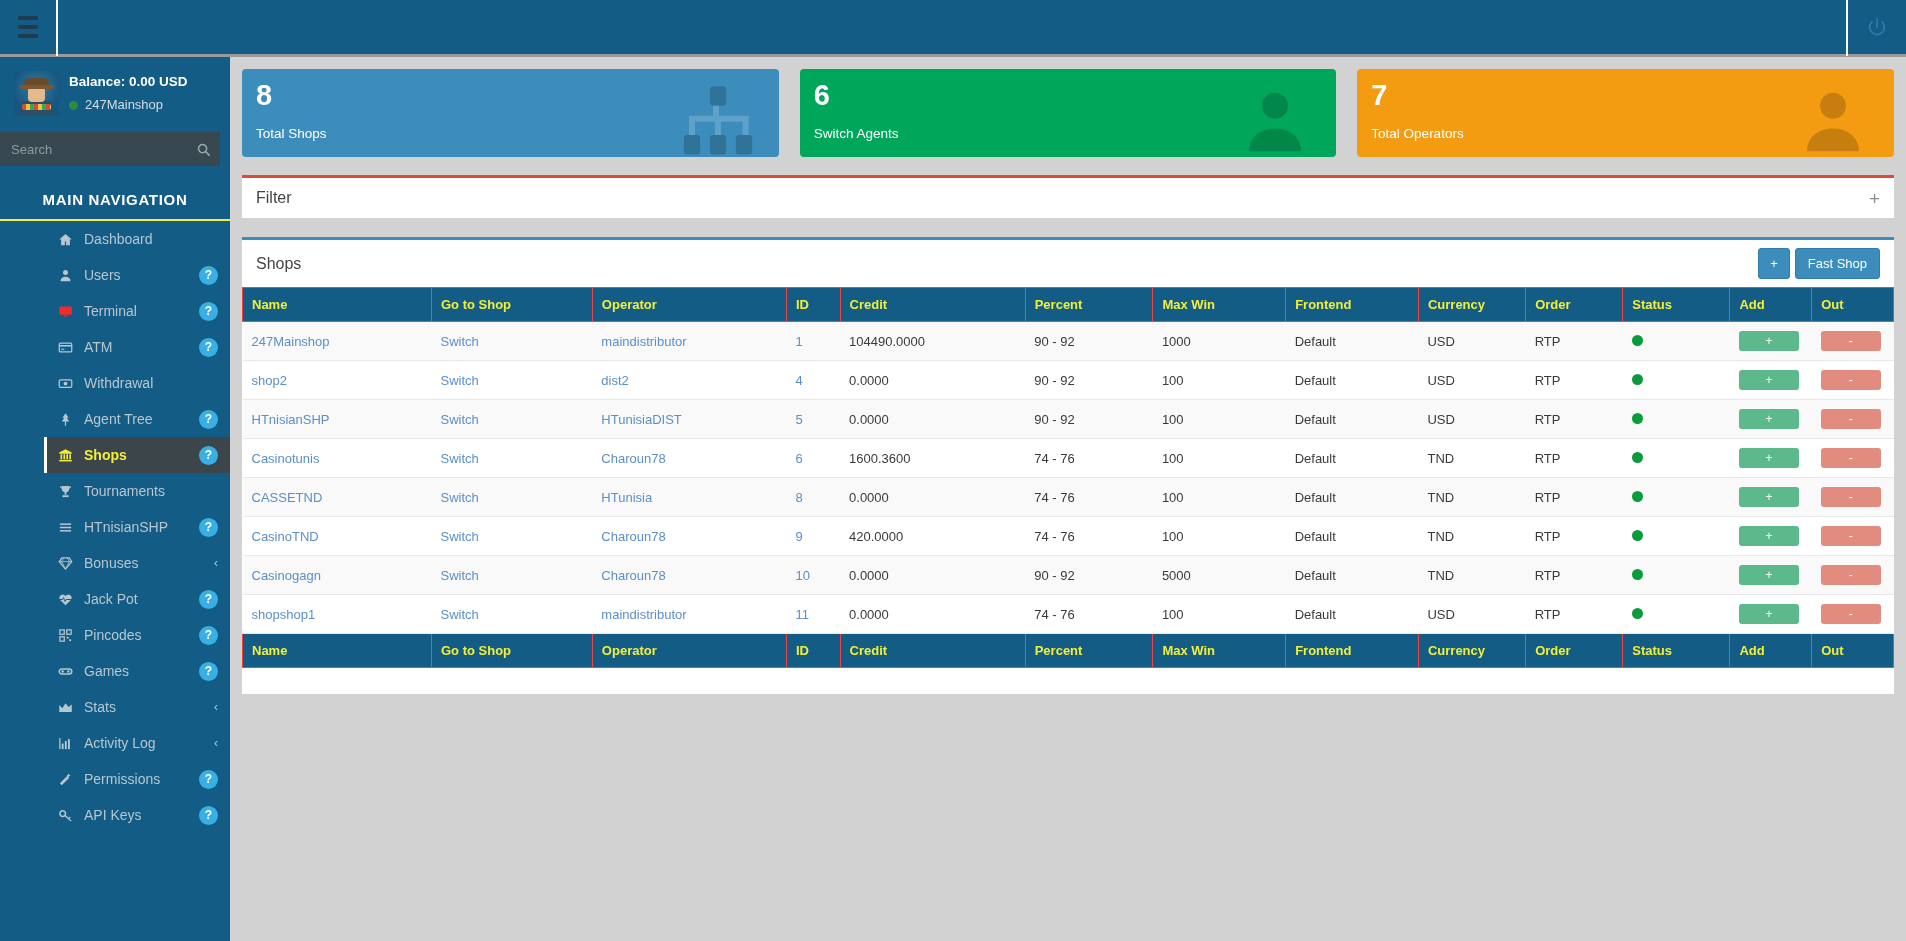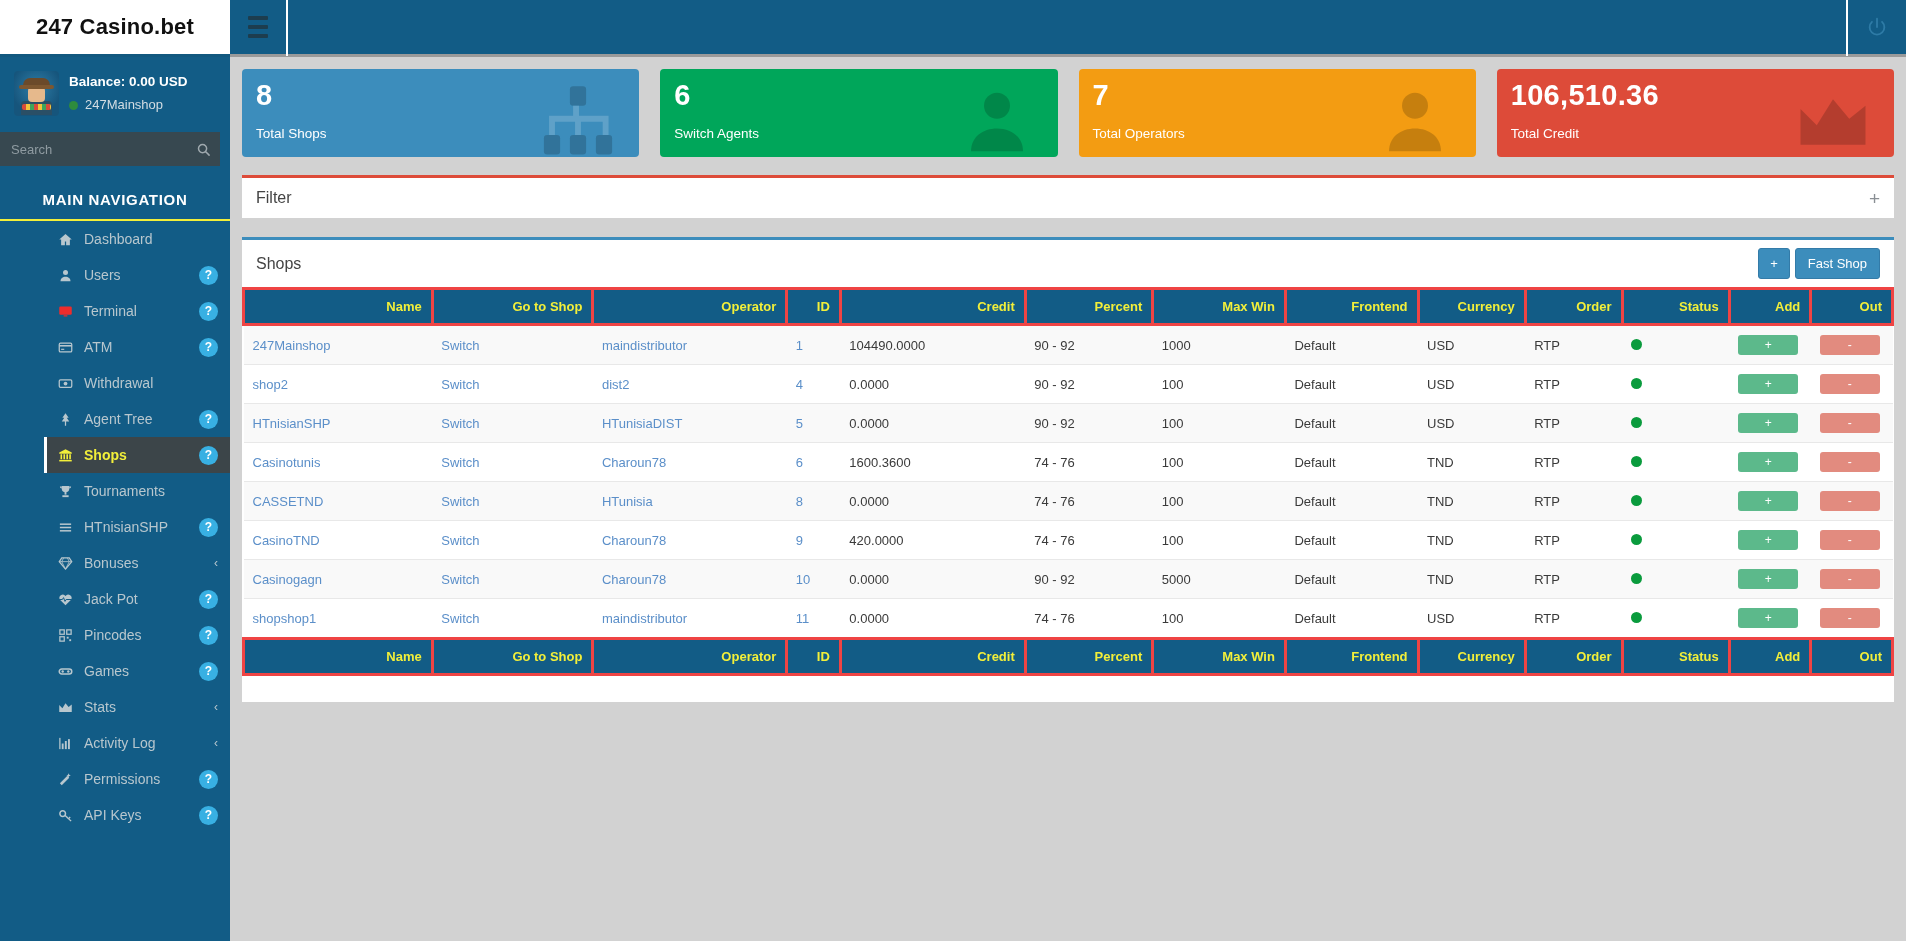--- a/index.html
+++ b/index.html
@@ -130,21 +130,21 @@
   .btn {
     background: #3c8dbc; color: #ffffff; border: 1px solid #337ba8;
     font-size: 13px; padding: 7px 12px; cursor: pointer; border-radius: 3px;
     font-family: "Liberation Sans", sans-serif;
   }
   .btn-sm { padding: 7px 11px; margin-right: 5px; }
 
   table.grid { width: 100%; border-collapse: collapse; table-layout: fixed; }
   table.grid th {
     background: #125c86; color: #f2ef3a; font-size: 13px; font-weight: bold;
-    text-align: right; padding: 9px 9px; border: 3px solid #ef4444;
+    text-align: left; padding: 9px 9px; border: 1px solid #ef4444;
     white-space: nowrap;
   }
   table.grid td {
     font-size: 13px; color: #3a3a3a; padding: 9px 9px;
     border-bottom: 1px solid #e8e8e8; border-top: 1px solid #e8e8e8;
     white-space: nowrap; overflow: hidden; text-overflow: ellipsis;
   }
   table.grid tbody tr:nth-child(odd) td { background: #f9f9f9; }
   table.grid tbody tr:nth-child(even) td { background: #ffffff; }
   .lnk { color: #5b8fc9; cursor: pointer; }
@@ -160,21 +160,20 @@
   
   col.c-name{width:148px} col.c-goto{width:126px} col.c-oper{width:152px}
   col.c-id{width:42px}  col.c-credit{width:145px} col.c-pct{width:100px}
   col.c-maxwin{width:104px} col.c-front{width:104px} col.c-cur{width:84px}
   col.c-order{width:76px} col.c-status{width:84px} col.c-add{width:64px} col.c-out{width:64px}
 </style>
 </head>
 <body>
 
 <div class="topbar">
-  <div class="logo-box">247 Casino.bet</div>
   <div class="navbar">
     <div class="hamburger">
         <i></i>
         <i></i>
         <i></i>
       </div>
     <div class="nav-spacer"></div>
     <div class="power-cell">
       <svg viewBox="0 0 24 24" fill="none" stroke="#2e7ba6" stroke-width="2" stroke-linecap="round">
         <path d="M12 3v9"></path>
@@ -418,27 +417,20 @@
               <circle cx="12" cy="7" r="4"></circle>
               <path d="M4 21c0-4.4 3.6-7 8-7s8 2.6 8 7z"></path>
             </svg></div>
         </div>
         <div class="card c-yellow">
           <div class="num">7</div>
           <div class="cap">Total Operators</div>
           <div class="bigicon"><svg viewBox="0 0 24 24" fill="currentColor" stroke="none">
               <circle cx="12" cy="7" r="4"></circle>
               <path d="M4 21c0-4.4 3.6-7 8-7s8 2.6 8 7z"></path>
-            </svg></div>
-        </div>
-        <div class="card c-red">
-          <div class="num">106,510.36</div>
-          <div class="cap">Total Credit</div>
-          <div class="bigicon"><svg viewBox="0 0 24 24" fill="currentColor" stroke="none">
-              <path d="M2 19V8l5 5 5-8 5 6 5-4v12z"></path>
             </svg></div>
         </div>
       </div>
 
     <section class="panel panel-filter">
       <div class="ttl">Filter</div>
       <div class="plus-toggle">+</div>
     </section>
 
     <section class="panel panel-table">

